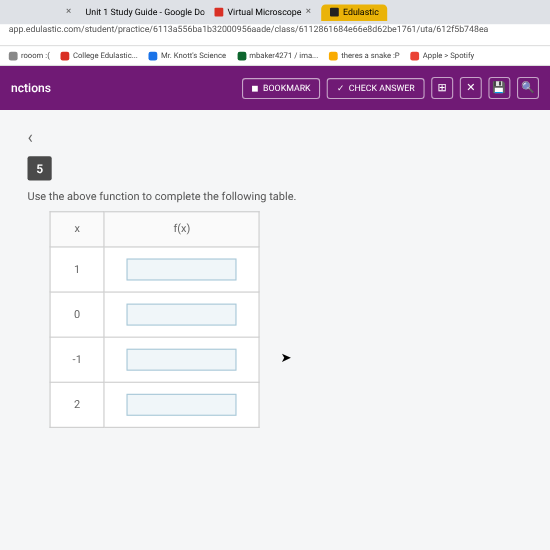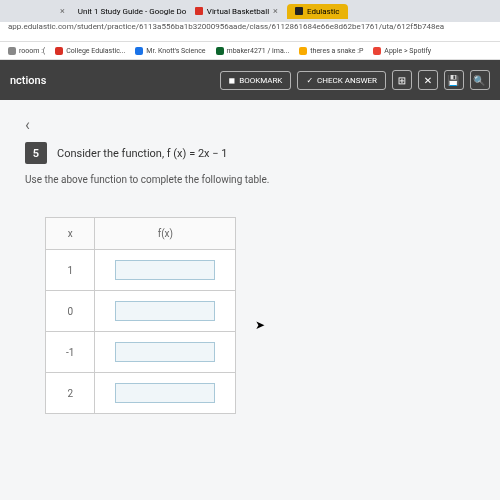--- a/index.html
+++ b/index.html
@@ -9,50 +9,50 @@
 .tab.inactive{background:transparent}
 .tab-close{font-size:9px;color:#666}
 .tab-favicon{width:8px;height:8px;background:#4285f4;border-radius:1px;display:inline-block}
 .tab-favicon.ed{background:#222}
 .tab-favicon.vm{background:#d93025}
 .addr-bar{background:#fff;height:20px;display:flex;padding:0 8px;font-size:8px;color:#555;border-bottom:1px solid #ddd}
 .addr-text{white-space:nowrap;overflow:hidden}
 .bookmarks{background:#fff;height:18px;display:flex;align-items:center;padding:0 8px;gap:10px;font-size:7px;color:#444;border-bottom:1px solid #ddd}
 .bm{display:flex;align-items:center;gap:3px;white-space:nowrap}
 .bm-icon{width:8px;height:8px;border-radius:2px;display:inline-block}
-.header{background:#404040;height:40px;display:flex;align-items:center;justify-content:space-between;padding:0 10px;color:#fff}
+.header{background:#701a75;height:40px;display:flex;align-items:center;justify-content:space-between;padding:0 10px;color:#fff}
 .header-left{font-size:11px;font-weight:500}
 .header-right{display:flex;gap:6px;align-items:center}
 .hbtn{border:1px solid rgba(255,255,255,.6);background:transparent;color:#fff;padding:4px 8px;font-size:8px;border-radius:3px;display:flex;align-items:center;gap:4px}
 .hicon{width:20px;height:20px;border:1px solid rgba(255,255,255,.6);border-radius:3px;display:flex;align-items:center;justify-content:center;font-size:10px}
 .content{background:#f5f6f7;padding:15px 25px;min-height:400px}
 .back{font-size:16px;color:#666;margin-bottom:8px;cursor:pointer}
 .qrow{display:flex;align-items:center;gap:10px;margin-bottom:10px}
 .qnum{background:#4a4a4a;color:#fff;width:22px;height:22px;display:flex;align-items:center;justify-content:center;font-size:11px;font-weight:600;border-radius:2px}
 .qtext{font-size:11px;color:#333}
-.instr{font-size:10px;color:#555;margin-bottom:32px}
+.instr{font-size:10px;color:#555;margin-bottom:7px}
 .tbl{border-collapse:collapse;margin-left:20px}
 .tbl th,.tbl td{border:1px solid #ccc;padding:10px 20px;font-size:10px;color:#666;text-align:center;background:#fff}
 .tbl th{font-weight:400;background:#fafafa}
 .tbl input{width:100px;height:20px;border:1px solid #a8c8d8;background:#f0f6f9;padding:2px 4px;font-size:10px}
 .cursor{position:absolute;top:318px;left:255px;font-size:12px;color:#000;pointer-events:none}
 </style>
 </head>
 <body>
 
 <div class="browser-tabs">
   <span class="tab-close">×</span>
   <div class="tab inactive">
     <span class="tab-favicon"></span>
     <span>Unit 1 Study Guide - Google Docs</span>
 
   </div>
   <div class="tab inactive">
     <span class="tab-favicon vm"></span>
-    <span>Virtual Basketball</span>
+    <span>Virtual Microscope</span>
     <span class="tab-close">×</span>
   </div>
   <div class="tab">
     <span class="tab-favicon ed"></span>
     <span>Edulastic</span>
   </div>
 </div>
 
 <div class="addr-bar">
   <span class="addr-text">app.edulastic.com/student/practice/6113a556ba1b32000956aade/class/6112861684e66e8d62be1761/uta/612f5b748ea</span>
@@ -100,21 +100,20 @@
     <div class="hicon">✕</div>
     <div class="hicon">💾</div>
     <div class="hicon">🔍</div>
   </div>
 </div>
 
 <div class="content">
   <div class="back">‹</div>
   <div class="qrow">
     <div class="qnum">5</div>
-    <div class="qtext">Consider the function,  f (x) = 2x − 1</div>
   </div>
   <div class="instr">Use the above function to complete the following table.</div>
   <table class="tbl">
     <tbody>
         <tr>
       <th>x</th>
       <th>f(x)</th>
     </tr>
     <tr>
       <td>1</td>

